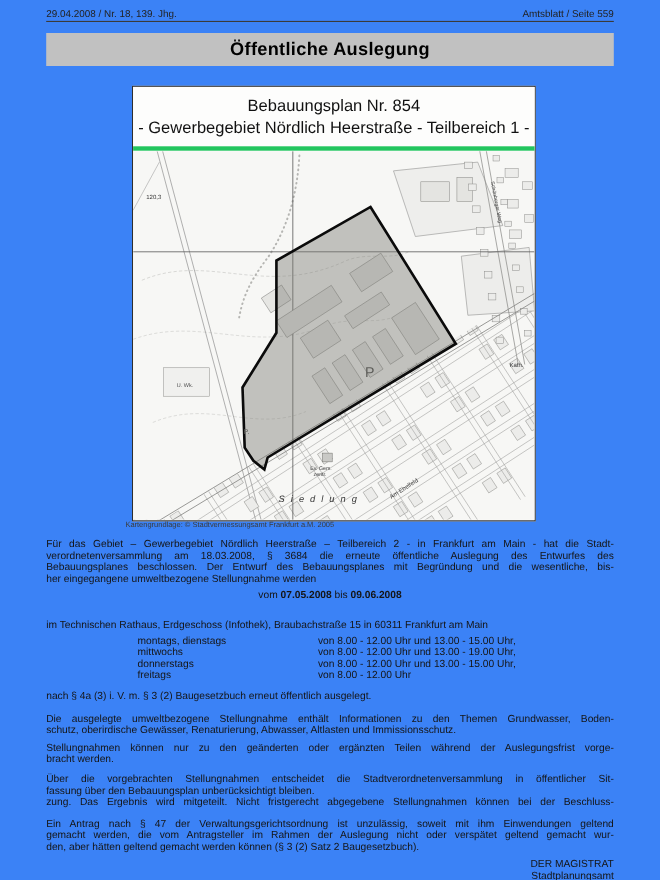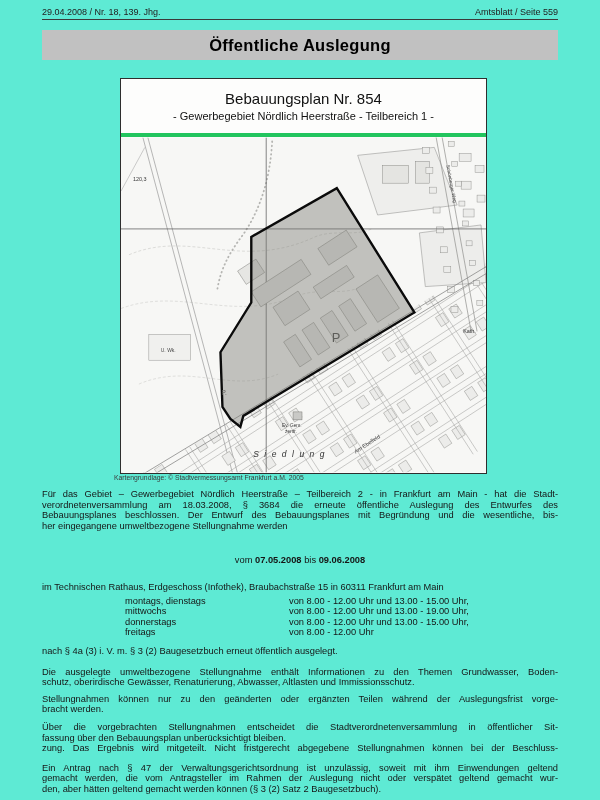--- a/index.html
+++ b/index.html
@@ -1,42 +1,42 @@
 <!DOCTYPE html>
 <html><head>
 <meta charset="utf-8">
 <style>
   html,body{margin:0;padding:0;background:#888;}
   #page{
-    position:relative;width:600px;height:800px;background:#5eead4;
+    position:relative;width:600px;height:800px;background:#3b82f6;
     font-family:"Liberation Sans","DejaVu Sans",sans-serif;color:#1a1a1a;
     overflow:hidden;margin:0 auto;
   }
   
   .hdr-left{position:absolute;left:42px;top:7px;font-size:9px;color:#222;}
   .hdr-right{position:absolute;right:42px;top:7px;font-size:9px;color:#222;}
   .hdr-rule{position:absolute;left:42px;right:42px;top:19px;border-top:1px solid #3a3a3a;height:0;}
   
   .banner{
     position:absolute;left:42px;top:30px;width:516px;height:30px;
     display:flex;align-items:center;justify-content:center;
     font-size:16.5px;font-weight:bold;color:#000;letter-spacing:0.3px;
   }
   
   .figure{position:absolute;left:120px;top:78px;width:365px;border:1px solid #2e2e2e;background:#fff;}
   .fig-title{height:54px;border-bottom:4px solid #22c55e;display:flex;flex-direction:column;align-items:center;justify-content:center;gap:3px;background:#fdfdfc;}
   .fig-title .t1{font-size:15px;color:#111;}
-  .fig-title .t2{font-size:11px;color:#111;}
+  .fig-title .t2{font-size:15px;color:#111;}
   .fig-map{display:block;width:365px;height:336px;}
   .map-caption{position:absolute;left:114px;top:474px;font-size:6.8px;color:#3b3b3b;}
   
   .body{position:absolute;left:42px;top:489px;width:516px;font-size:9.3px;line-height:10.6px;color:#151515;}
   .jl{text-align:justify;text-align-last:justify;}
   .jl-last{text-align-last:left;}
-  .date-line{margin-top:24px;text-align:center;}
+  .date-line{margin-top:5px;text-align:center;}
   .date-line b{font-weight:bold;}
   .venue{margin-top:16px;}
   .schedule{margin-top:3px;}
   .sched-row{display:flex;padding-left:83px;}
   .sched-days{width:164px;flex:none;}
   .sched-hours{flex:1;}
   .p-nach{margin-top:8px;}
   .p3{margin-top:10px;}
   .p4{margin-top:6px;}
   .p5{margin-top:7px;}

